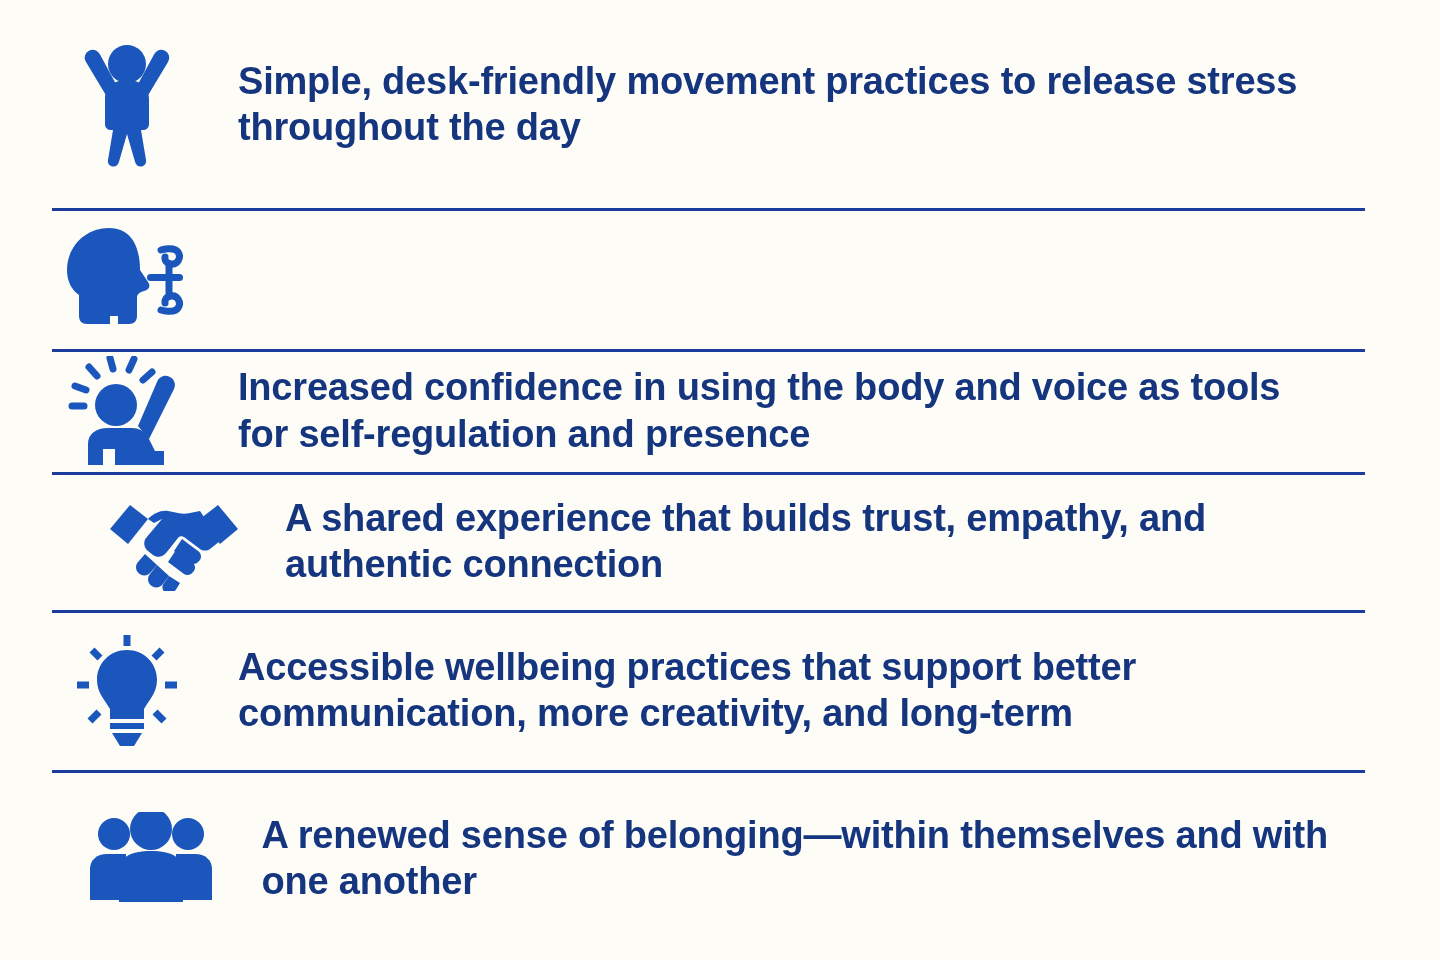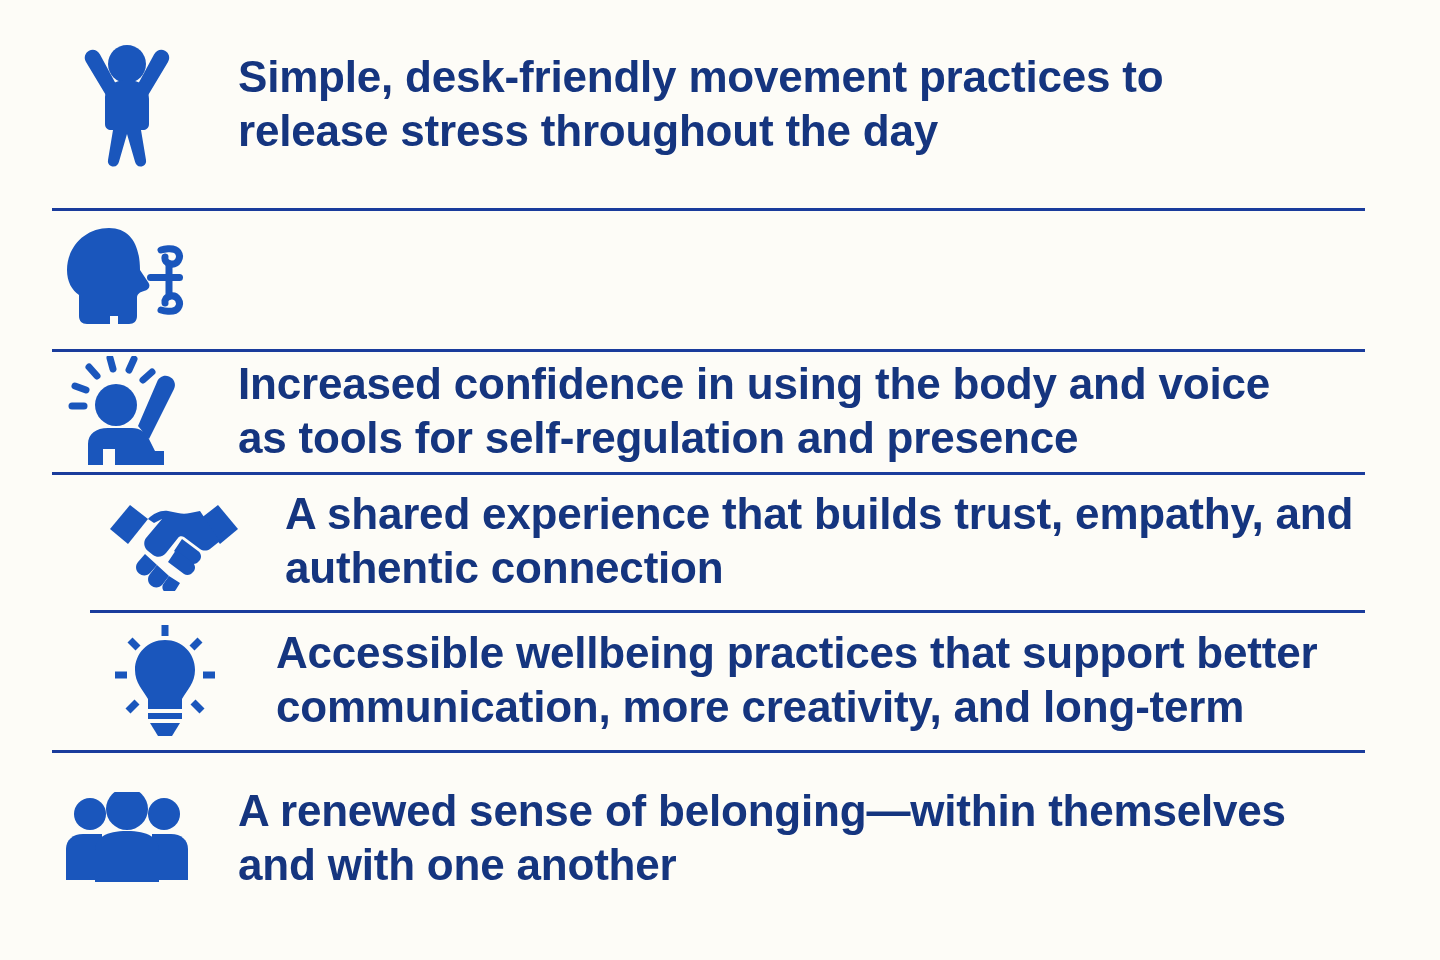--- a/index.html
+++ b/index.html
@@ -48,35 +48,35 @@
     align-items: center;
     justify-content: center;
   }
 
   .benefit-icon svg {
     display: block;
   }
 
   .benefit-text {
     color: #15357F;
-    font-size: 44px;
+    font-size: 38px;
     line-height: 1.22;
     font-weight: 600;
     letter-spacing: -0.2px;
     padding-left: 36px;
     max-width: 1080px;
   }
 
   
   .row-0 { height: 208px; }
   .row-1 { height: 141px; }
   .row-2 { height: 123px; }
   .row-3 { height: 138px; justify-content: flex-end; }
-  .row-4 { height: 140px; margin-left: 38px; }
-  .row-5 { height: 176px; }
+  .row-4 { height: 160px; }
+  .row-5 { height: 176px; justify-content: center; }
 </style>
 </head>
 <body>
 
 <div class="benefits-list">
 
   <div class="benefit-row row-0">
     <div class="benefit-icon">
       <svg width="110" height="125" viewBox="0 0 110 125" fill="#1A56BC" aria-hidden="true">
         <circle cx="55" cy="22" r="19"></circle>

